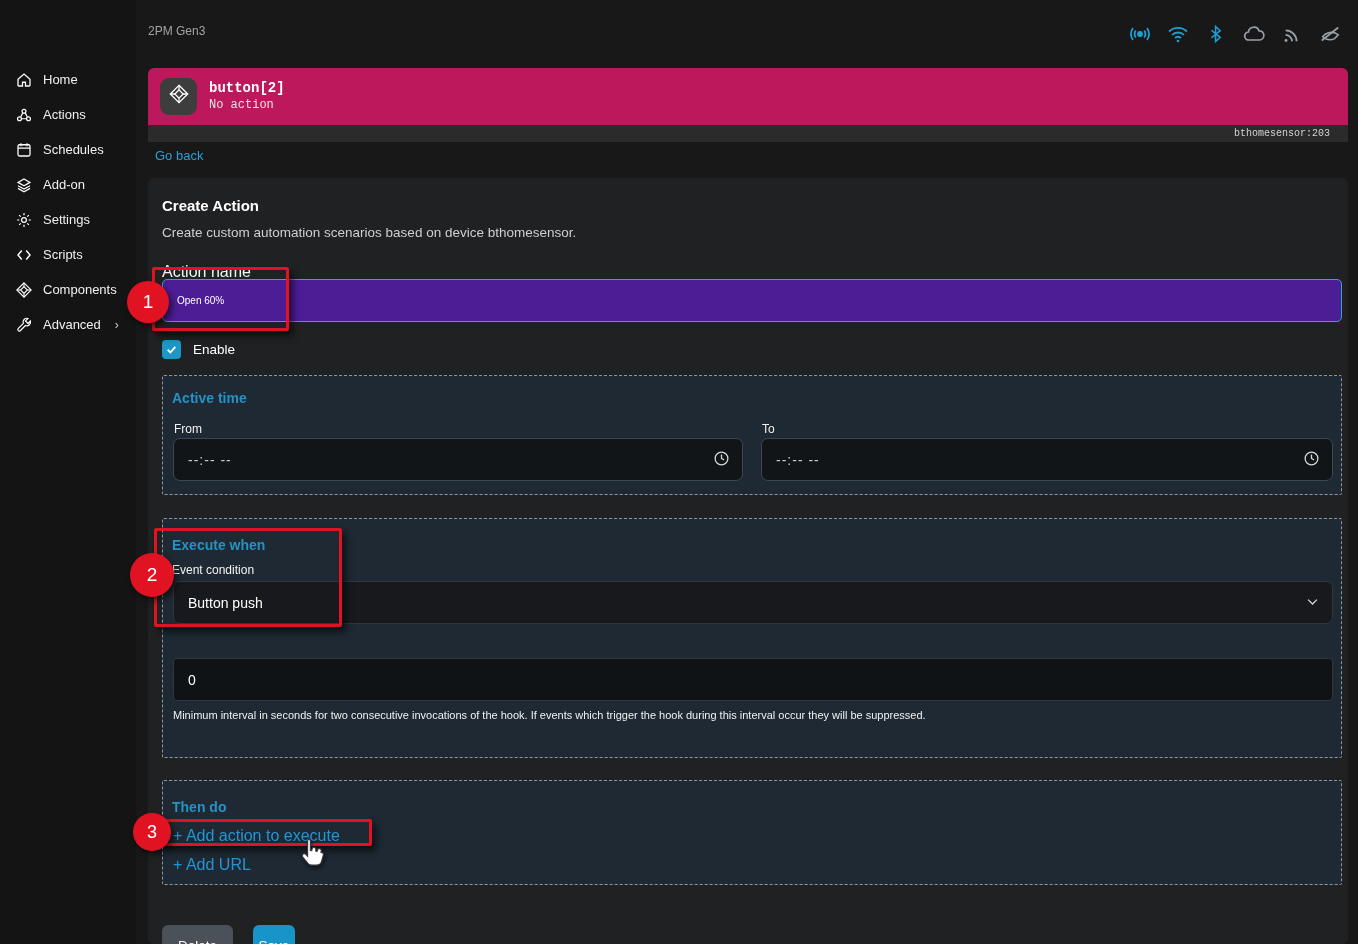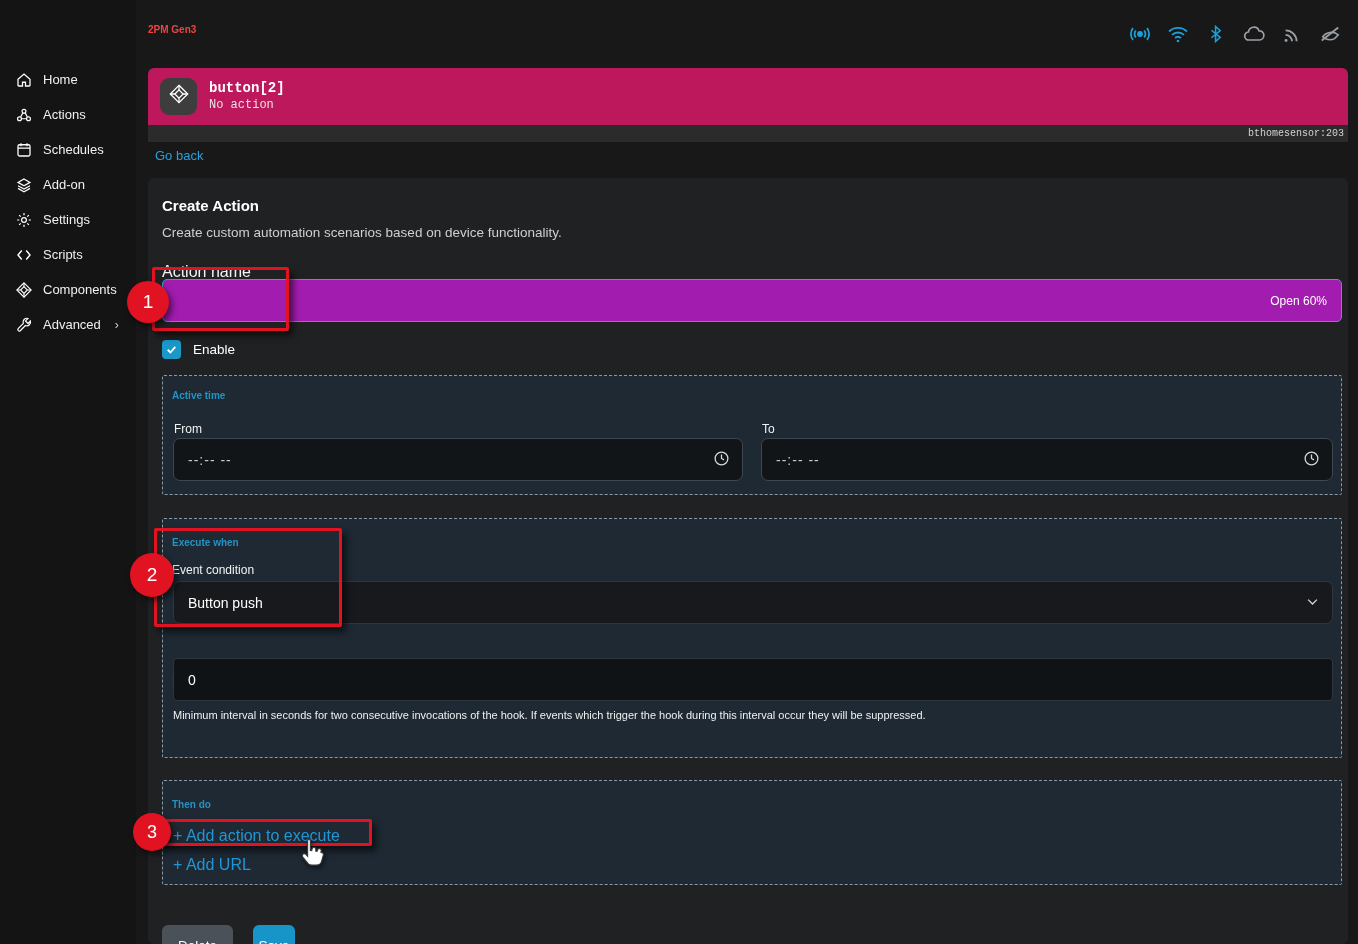--- a/index.html
+++ b/index.html
@@ -20,78 +20,78 @@
   .side-item {
     display:flex; align-items:center; gap:10px;
     height:35px; padding:0 0 0 14px; cursor:pointer;
     font-size:13px; color:#f0f0f0; white-space:nowrap;
   }
   .side-item .sicon { width:19px; height:19px; flex:0 0 19px; display:flex; align-items:center; justify-content:center; }
   .side-item svg { display:block; }
   .side-chev { margin-left:4px; font-size:12px; color:#cfcfcf; }
 
   
-  .page-title { position:absolute; left:148px; top:24px; font-size:10px; font-weight:700; color:#ef4444; }
+  .page-title { position:absolute; left:148px; top:24px; font-size:12px; font-weight:400; color:#a3a3a3; }
   .status-icons { position:absolute; right:16px; top:22px; display:flex; gap:14px; align-items:center; }
   .status-icons .ticon { width:24px; height:24px; display:flex; align-items:center; justify-content:center; }
 
   
   .header-card {
     position:absolute; left:148px; top:68px; width:1200px; height:74px;
     background:#be185d; border-radius:6px 6px 0 0; overflow:hidden;font-family:Liberation Mono, monospace;
   }
   .header-main { display:flex; align-items:center; gap:12px; padding:10px 12px; height:57px; }
   .comp-tile {
     width:37px; height:37px; border-radius:9px; background:#3d3d3d;
     display:flex; align-items:center; justify-content:center; flex:0 0 37px;
   }
   .comp-name { font-size:14px; font-weight:700; color:#fff; line-height:17px; }
   .comp-status { font-size:12px; color:#e4e4e4; line-height:16px; }
   .header-strip {
     height:17px; background:#2b2b2b; display:flex; align-items:center; justify-content:flex-end;
-    padding-right:4px; font-size:10px; color:#d2d2d2;
+    padding-right:18px; font-size:10px; color:#d2d2d2;
   }
 
   .go-back {
     position:absolute; left:155px; top:148px; font-size:13px; color:#2aa0dc;
     cursor:pointer; text-decoration:none;
   }
 
   
   .main-card {
     position:absolute; left:148px; top:178px; width:1200px; height:766px;
     background:#202122; border-radius:6px; padding:0;
   }
   .form-title { position:absolute; left:14px; top:19px; font-size:15px; font-weight:700; color:#ffffff; }
   .form-desc  { position:absolute; left:14px; top:47px; font-size:13.5px; color:#cfcfcf; }
 
   .field-label { position:absolute; font-size:16px; color:#f2f2f2; }
 
   .text-input {
-    position:absolute; background:#a21caf; border:1px solid #3a4450; border-radius:5px;
-    color:#ffffff; font-size:12px; font-family:"Liberation Sans",sans-serif;
-    padding:0 14px; outline:none;text-align:right;
+    position:absolute; background:#4c1d95; border:1px solid #3a4450; border-radius:5px;
+    color:#ffffff; font-size:10px; font-family:"Liberation Sans",sans-serif;
+    padding:0 14px; outline:none;
   }
   .text-input.focused { border:1px solid #2ea7cf; }
   .text-input::placeholder { color:#c9c9c9; }
 
   
   .enable-row { position:absolute; left:14px; top:162px; display:flex; align-items:center; gap:12px; }
   .checkbox {
     width:19px; height:19px; border-radius:4px; background:#1b97c8;
     display:flex; align-items:center; justify-content:center; cursor:pointer;
   }
   .enable-label { font-size:13.5px; color:#fff; }
 
   
   .panel {
     position:absolute; left:14px; width:1180px;
     background:#1e2933; border:1px dashed #8b99a3; border-radius:2px;
   }
-  .panel-title { position:absolute; left:9px; font-size:10px; font-weight:700; color:#2592c3; }
+  .panel-title { position:absolute; left:9px; font-size:14px; font-weight:700; color:#2592c3; }
   .panel-label { position:absolute; font-size:12px; color:#f2f2f2; }
 
   .dark-input {
     position:absolute; background:#121517; border:1px solid #3d4752; border-radius:7px;
     color:#fff; font-size:14px; padding:0 14px; display:flex; align-items:center;
   }
   .dark-input .ph { color:#c9c9c9; letter-spacing:1px; }
   .input-icon { position:absolute; right:12px; top:50%; transform:translateY(-50%); }
 
   .help-text { position:absolute; font-size:11px; color:#f0f0f0; }
@@ -260,21 +260,21 @@
     </div>
     <div class="header-strip">
       <span>bthomesensor:203</span>
     </div>
   </div>
 
   <a class="go-back">Go back</a>
 
   <div class="main-card">
     <div class="form-title">Create Action</div>
-    <div class="form-desc">Create custom automation scenarios based on device functionality.</div>
+    <div class="form-desc">Create custom automation scenarios based on device bthomesensor.</div>
 
     <div class="field-label" style="left:14px; top:85px;">Action name</div>
     <input class="text-input focused" style="left: 14px; top: 101px; width: 1180px; height: 43px;" readonly="" value="Open 60%">
 
     <div class="enable-row">
       <span class="checkbox">
         <svg width="13" height="13" viewBox="0 0 24 24" fill="none" stroke="#fff" stroke-width="3.4">
             <path d="m5 12.5 5 5L19 7"></path>
           </svg>
       </span>

